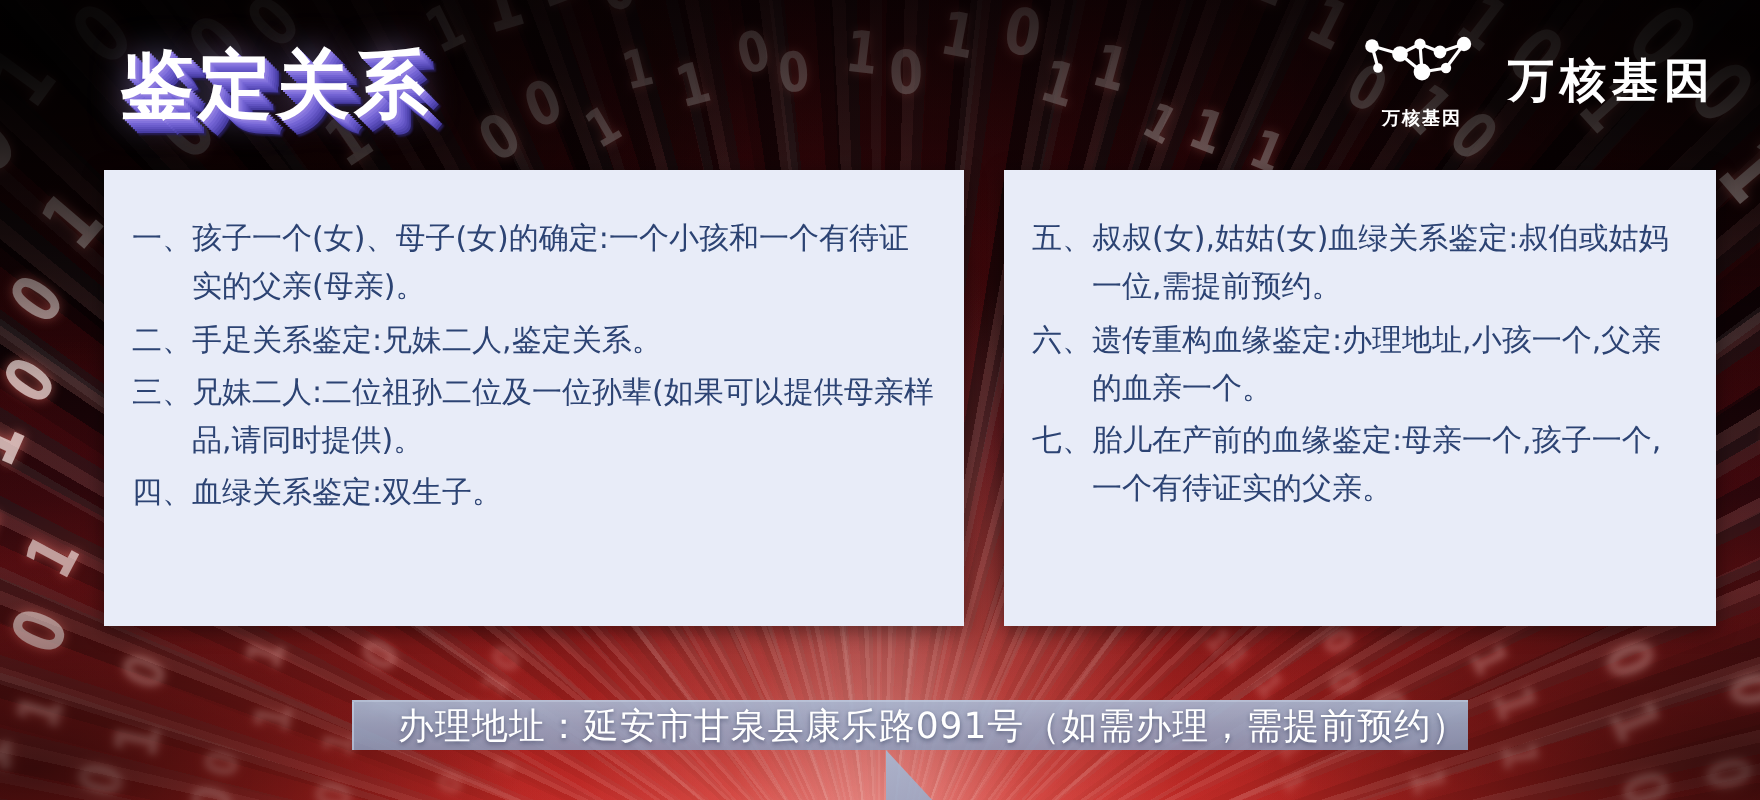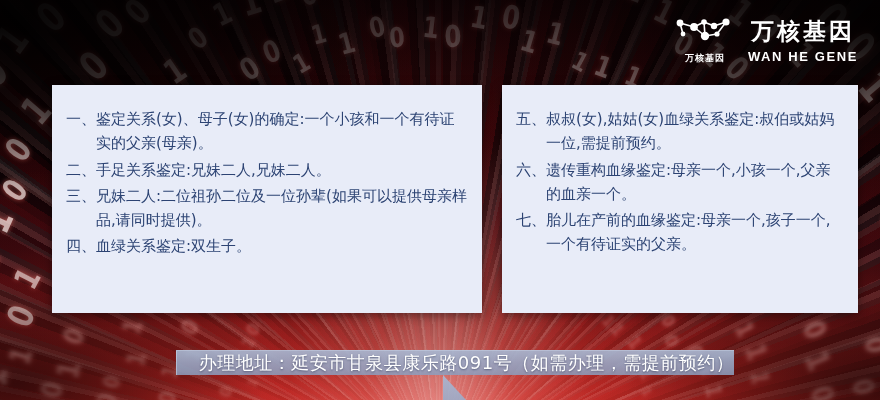--- a/index.html
+++ b/index.html
@@ -328,20 +328,21 @@
       <span class="bit" style="left: 758.924px; top: 377.915px; font-size: 19.8px; transform: translate(-50%, -50%) rotate(82.6deg) scaleY(1.19); opacity: 0.52; color: rgba(255, 200, 195, 0.62); filter: blur(1.6px);">1</span>
       <span class="bit" style="left: 817.084px; top: 361.424px; font-size: 25.3px; transform: translate(-50%, -50%) rotate(67.2deg) scaleY(1.24); opacity: 0.62; color: rgba(255, 200, 195, 0.62); filter: blur(1.6px);">1</span>
       <span class="bit" style="left: 875.227px; top: 345.03px; font-size: 23.7px; transform: translate(-50%, -50%) rotate(79.4deg) scaleY(1.3); opacity: 0.72; color: rgba(255, 200, 195, 0.62); filter: blur(1.6px);">0</span>
       <span class="bit" style="left: 821.171px; top: 395.354px; font-size: 23.9px; transform: translate(-50%, -50%) rotate(73.2deg) scaleY(1.24); opacity: 0.62; color: rgba(255, 200, 195, 0.62); filter: blur(1.6px);">0</span>
       <span class="bit" style="left: 863.116px; top: 386.793px; font-size: 22.2px; transform: translate(-50%, -50%) rotate(77.8deg) scaleY(1.28); opacity: 0.68; color: rgba(255, 200, 195, 0.62); filter: blur(1.6px);">0</span>
     </div>
   <div class="bg-glow-center"></div>
   <div class="bg-dark-top"></div>
   <div class="bg-dark-corners"></div>
 
+  <div class="title">鉴定关系</div>
 
   <div class="logo">
     <div class="logo-mark">
       <span>
         <svg width="62" height="32" viewBox="0 0 62 32" aria-hidden="true">
           <g stroke="#ffffff" stroke-width="1.6" fill="none">
             <line x1="6" y1="9" x2="20" y2="13"></line>
             <line x1="20" y1="13" x2="30" y2="8"></line>
             <line x1="30" y1="8" x2="40" y2="12"></line>
             <line x1="40" y1="12" x2="52" y2="8"></line>
@@ -360,54 +361,53 @@
             <circle cx="31" cy="22" r="4.2"></circle>
             <circle cx="43" cy="20" r="2.6"></circle>
             <circle cx="9" cy="20" r="2.4"></circle>
           </g>
         </svg>
       </span>
       <div class="logo-mark-sub">万核基因</div>
     </div>
     <div class="logo-words">
       <div class="logo-cn">万核基因</div>
-      <div class="logo-en">WAN HE GENE</div>
     </div>
   </div>
 
   <div class="panel" id="panel-left">
     <div class="panel-inner" id="list-left">
         <div class="item">
           <span class="item-num">一、</span>
-          <span class="item-text">鉴定关系(女)、母子(女)的确定:一个小孩和一个有待证实的父亲(母亲)。</span>
+          <span class="item-text">孩子一个(女)、母子(女)的确定:一个小孩和一个有待证实的父亲(母亲)。</span>
         </div>
         <div class="item">
           <span class="item-num">二、</span>
-          <span class="item-text">手足关系鉴定:兄妹二人,兄妹二人。</span>
+          <span class="item-text">手足关系鉴定:兄妹二人,鉴定关系。</span>
         </div>
         <div class="item">
           <span class="item-num">三、</span>
           <span class="item-text">兄妹二人:二位祖孙二位及一位孙辈(如果可以提供母亲样品,请同时提供)。</span>
         </div>
         <div class="item">
           <span class="item-num">四、</span>
           <span class="item-text">血绿关系鉴定:双生子。</span>
         </div>
       </div>
   </div>
 
   <div class="panel" id="panel-right">
     <div class="panel-inner" id="list-right">
         <div class="item">
           <span class="item-num">五、</span>
           <span class="item-text">叔叔(女),姑姑(女)血绿关系鉴定:叔伯或姑妈一位,需提前预约。</span>
         </div>
         <div class="item">
           <span class="item-num">六、</span>
-          <span class="item-text">遗传重构血缘鉴定:母亲一个,小孩一个,父亲的血亲一个。</span>
+          <span class="item-text">遗传重构血缘鉴定:办理地址,小孩一个,父亲的血亲一个。</span>
         </div>
         <div class="item">
           <span class="item-num">七、</span>
           <span class="item-text">胎儿在产前的血缘鉴定:母亲一个,孩子一个,一个有待证实的父亲。</span>
         </div>
       </div>
   </div>
 
   <div class="banner">
     <div class="banner-body">

